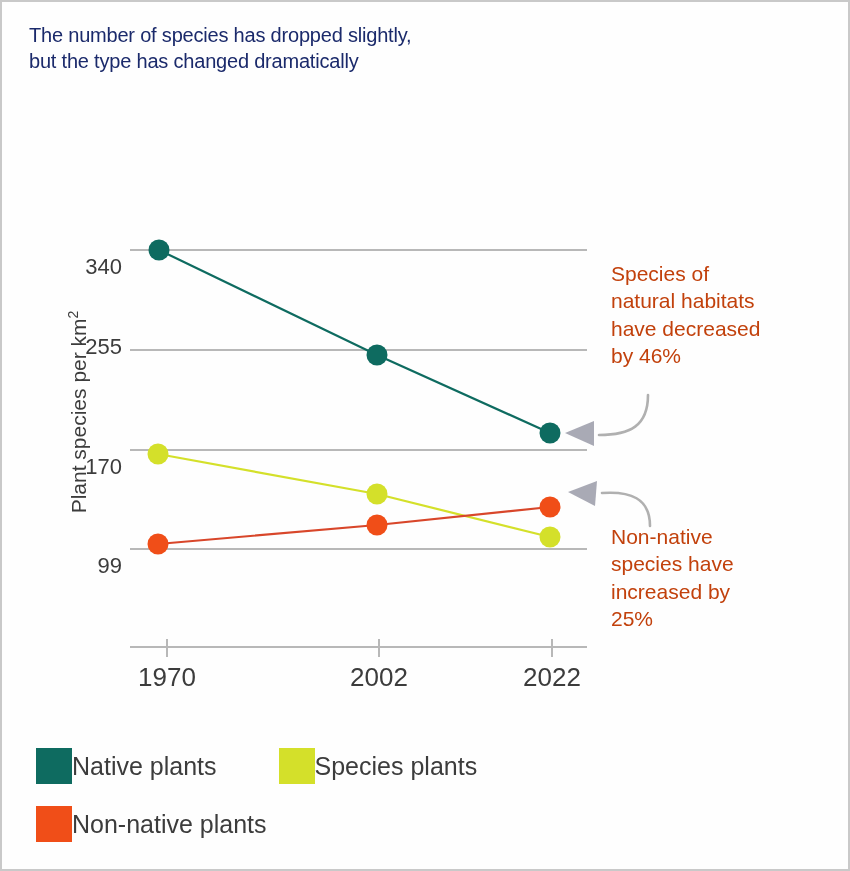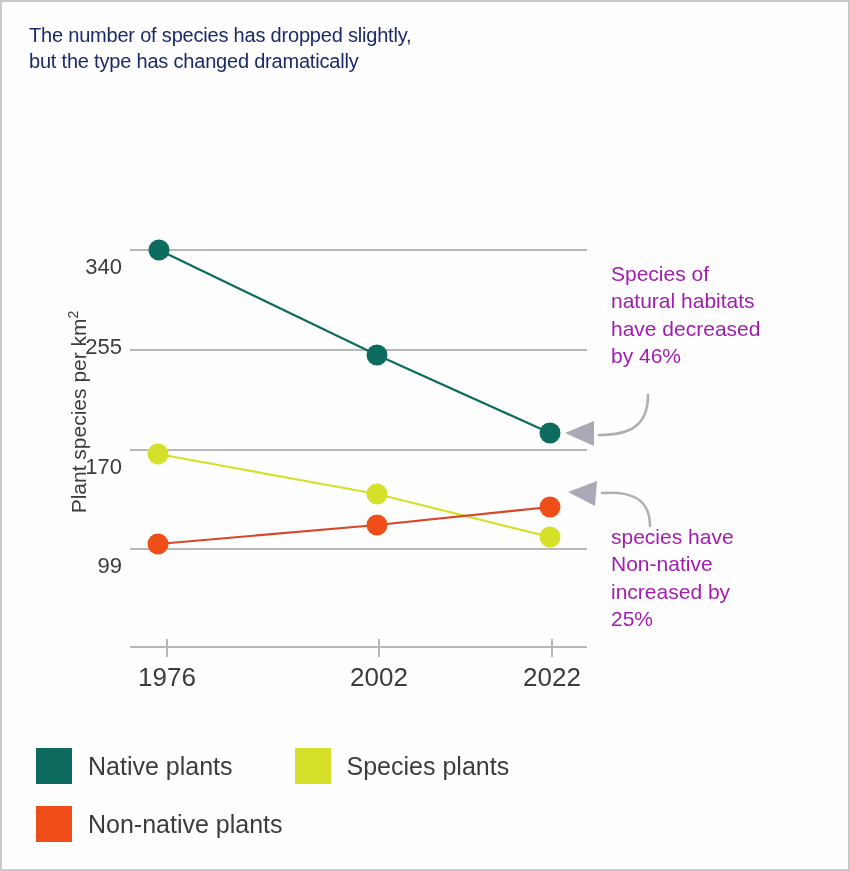--- a/index.html
+++ b/index.html
@@ -94,21 +94,21 @@
   }
   #xlabel-0 { left: 105px; }
   #xlabel-1 { left: 317px; }
   #xlabel-2 { left: 490px; }
 
   
   .annotation {
     position: absolute;
     font-size: 21px;
     line-height: 1.30;
-    color: #a21caf;
+    color: #c2410c;
   }
   #annotation-native {
     left: 609px;
     top: 258px;
     width: 226px;
   }
   #annotation-nonnative {
     left: 609px;
     top: 521px;
     width: 206px;
@@ -128,21 +128,20 @@
   .legend-item {
     display: flex;
     align-items: center;
   }
   .legend-swatch {
     width: 36px;
     height: 36px;
     flex: 0 0 auto;
   }
   .legend-label {
-    margin-left: 16px;
     font-size: 25px;
     color: #3c3c3c;
     white-space: nowrap;
   }
   #legend-item-savanna { margin-left: 62px; }
 </style>
 </head>
 <body>
 
 <div id="page">
@@ -202,34 +201,34 @@
       </g>
     </svg>
 
     <div class="y-tick-label" id="ylabel-340">340</div>
     <div class="y-tick-label" id="ylabel-255">255</div>
     <div class="y-tick-label" id="ylabel-170">170</div>
     <div class="y-tick-label" id="ylabel-85">99</div>
 
     <div id="y-axis-title"><span>Plant species per km</span><sup>2</sup></div>
 
-    <div class="x-tick-label" id="xlabel-0">1976</div>
+    <div class="x-tick-label" id="xlabel-0">1970</div>
     <div class="x-tick-label" id="xlabel-1">2002</div>
     <div class="x-tick-label" id="xlabel-2">2022</div>
 
     <div class="annotation" id="annotation-native">
       <div>Species of</div>
       <div>natural habitats</div>
       <div>have decreased</div>
       <div>by 46%</div>
     </div>
 
     <div class="annotation" id="annotation-nonnative">
+      <div>Non-native</div>
       <div>species have</div>
-      <div>Non-native</div>
       <div>increased by</div>
       <div>25%</div>
     </div>
   </div>
 
   <div id="legend">
     <div class="legend-row">
 
       <div class="legend-item" id="legend-item-native">
         <span class="legend-swatch" style="background:#0e6b60"></span>

